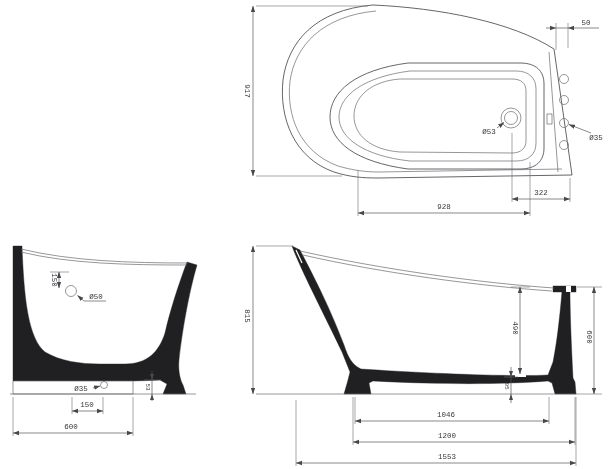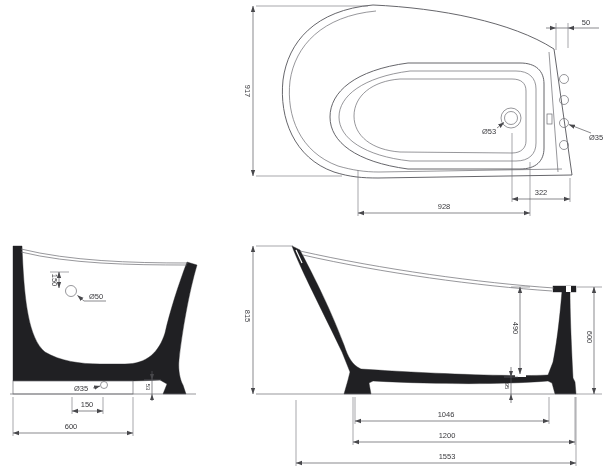--- a/index.html
+++ b/index.html
@@ -1,17 +1,17 @@
 <!DOCTYPE html>
 <html><head>
 <meta charset="utf-8">
 <style>
   html,body{margin:0;padding:0;background:#ffffff;}
   .sheet{position:relative;width:607px;height:469px;background:#ffffff;overflow:hidden;
-         font-family:Liberation Sans, sans-serif;}
+         font-family:Liberation Mono, monospace;}
   svg{position:absolute;left:0;top:0;}
   .outline{fill:none;stroke:#55555a;stroke-width:0.9;}
   .thin{fill:none;stroke:#6a6a70;stroke-width:0.7;}
   .solid{fill:#202023;stroke:#202023;stroke-width:0.4;}
   .whitefill{fill:#ffffff;stroke:#6a6a70;stroke-width:0.7;}
   .whiteslot{fill:#ffffff;stroke:none;}
   .dimline{fill:none;stroke:#58585c;stroke-width:0.7;}
   .extline{fill:none;stroke:#6d6d72;stroke-width:0.6;}
   .dimtext{fill:#38383c;font-size:7.5px;}
   .smalltext{fill:#38383c;font-size:6px;}

